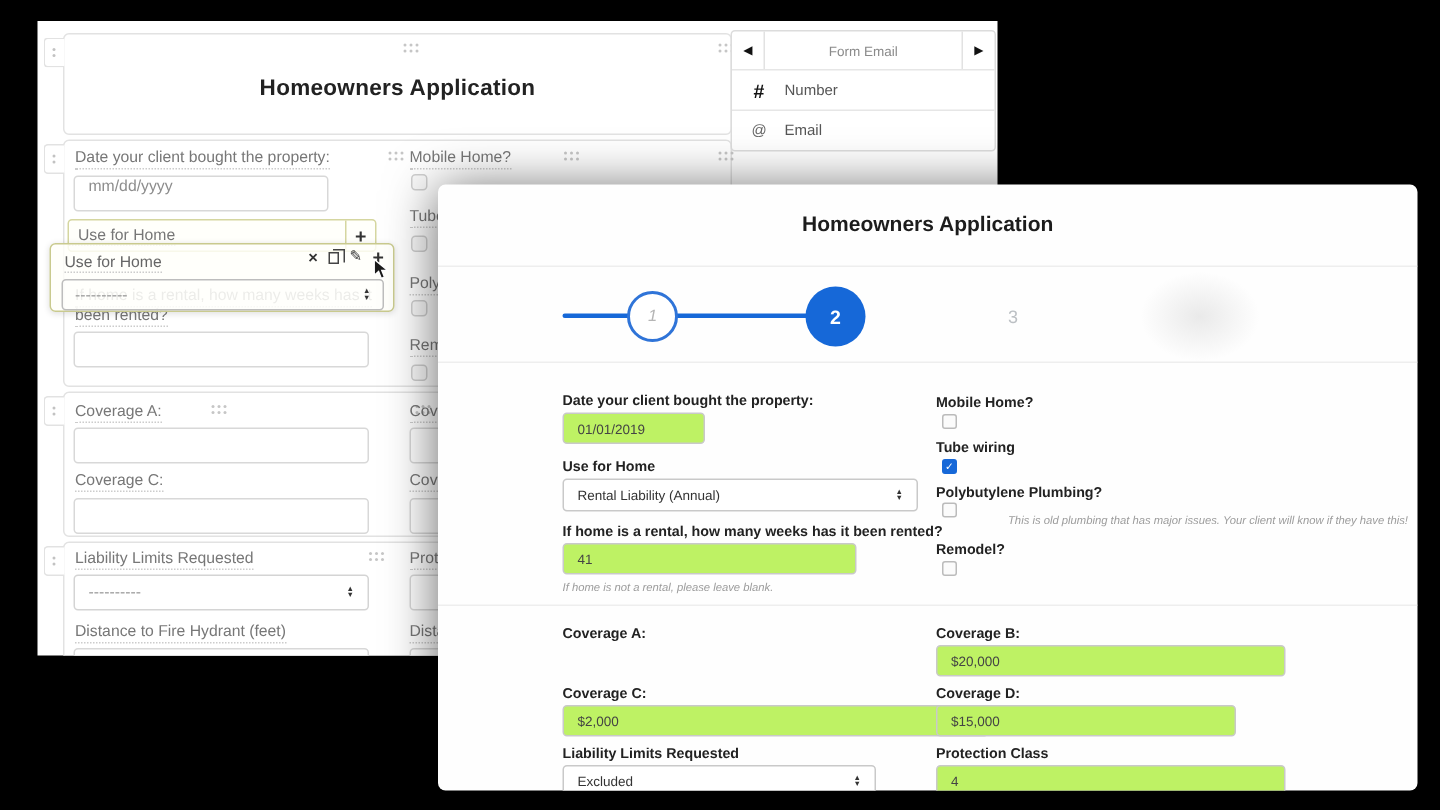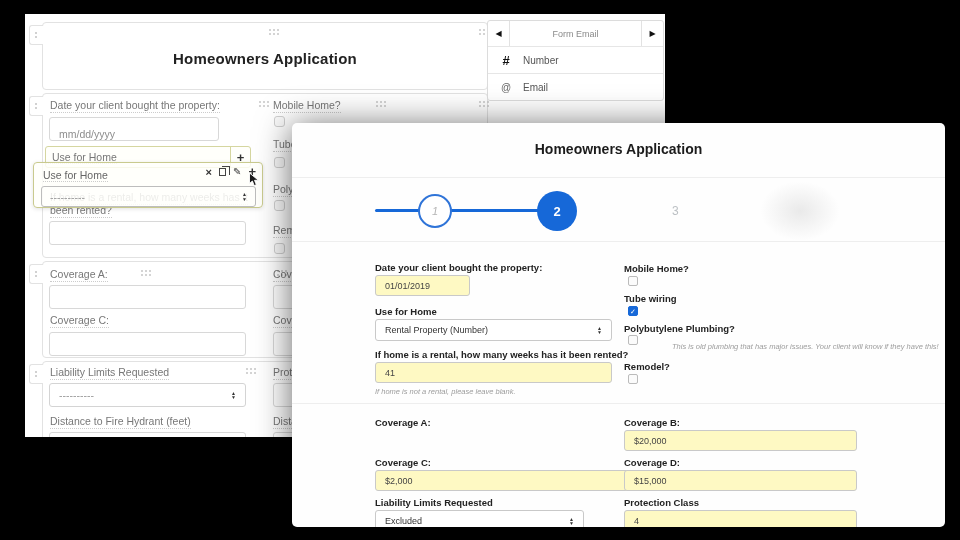--- a/index.html
+++ b/index.html
@@ -10,21 +10,21 @@
   
   .builder { position:absolute; left:25px; top:14px; width:640px; height:423px; background:#fff; overflow:hidden; z-index:1; }
   .sec { position:absolute; left:17px; width:446px; background:#fff; border:1px solid #e2e2e2; border-radius:4px; }
   .sec-tab { position:absolute; left:-14px; top:2px; width:14px; height:20px; background:#fff; border:1px solid #e2e2e2; border-right:none; border-radius:3px 0 0 3px; }
   .tab-dots { position:absolute; left:5px; top:6px; width:2px; height:2px; border-radius:50%; background:#c2c2c2; box-shadow:0 4px 0 #c2c2c2; }
   .dots { position:absolute; width:2px; height:2px; border-radius:50%; background:#c6c6c6;
           box-shadow:4px 0 0 #c6c6c6, 8px 0 0 #c6c6c6, 0 4px 0 #c6c6c6, 4px 4px 0 #c6c6c6, 8px 4px 0 #c6c6c6; }
   .b-title { position:absolute; left:0; right:0; text-align:center; font-size:15px; font-weight:bold; color:#222; letter-spacing:.2px; }
   .b-label { position:absolute; font-size:10.5px; color:#777; }
   .b-label > span { border-bottom:1px dotted #ccc; padding-bottom:1px; }
-  .b-input { position:absolute; border:1px solid #d8d8d8; border-radius:3px; background:#fff; font-size:10.5px; color:#8d8d8d; display:flex; align-items:flex-end; padding:0 9px; }
+  .b-input { position:absolute; border:1px solid #d8d8d8; border-radius:3px; background:#fff; font-size:10.5px; color:#8d8d8d; display:flex; align-items:flex-start; padding:0 9px; }
   .b-select { position:absolute; border:1px solid #d4d4d4; border-radius:3px; background:#fff; font-size:10.5px; color:#999; display:flex; align-items:center; padding:0 9px; }
   .spin { margin-left:auto; display:flex; flex-direction:column; font-size:5px; line-height:4.5px; color:#333; }
   .b-cb { position:absolute; width:11px; height:11px; border:1px solid #d0d0d0; border-radius:3px; background:#fafafa; }
   .hl-row { position:absolute; border:1px solid #d5d6a0; border-radius:3px; background:#fffffb; display:flex; align-items:center; }
   .hl-row .lbl { font-size:10.5px; color:#777; padding-left:6px; border-bottom:1px dotted #ccc; }
   .hl-move { margin-left:auto; width:20px; align-self:stretch; border-left:1px solid #d5d6a0; display:flex; align-items:center; justify-content:center; font-size:13px; font-weight:bold; color:#333; }
 
   
   .feditor { position:absolute; left:8px; top:148px; width:230px; height:46px; background:rgba(255,255,250,.82); border:1px solid #c9ca8e; border-radius:4px; box-shadow:0 1px 4px rgba(0,0,0,.12); z-index:3; }
   .fe-title { position:absolute; left:9px; top:6px; font-size:10.5px; color:#666; border-bottom:1px dotted #ccc; }
@@ -49,21 +49,21 @@
   
   .preview { position:absolute; left:292px; top:123px; width:653px; height:404px; background:#fefefe; border-radius:5px; box-shadow:0 3px 35px rgba(0,0,0,.6); overflow:hidden; z-index:5; }
   .p-title { position:absolute; left:0; right:0; top:18px; text-align:center; font-size:14px; font-weight:bold; color:#1c1c1c; }
   .hr { position:absolute; left:0; right:0; height:1px; background:#eeeeee; }
   .step-line { position:absolute; left:83px; top:86px; width:182px; height:3px; background:#1668d8; border-radius:2px; }
   .step1 { position:absolute; left:126px; top:71px; width:34px; height:34px; border:2px solid #2f74d8; border-radius:50%; background:#fff; display:flex; align-items:center; justify-content:center; font-size:11px; font-style:italic; color:#b5b5b5; }
   .step2 { position:absolute; left:245px; top:68px; width:40px; height:40px; border-radius:50%; background:#1668d8; display:flex; align-items:center; justify-content:center; font-size:13px; font-weight:bold; color:#fff; }
   .step3 { position:absolute; left:380px; top:81px; font-size:12px; color:#bcc0c4; }
   .ghost { position:absolute; left:468px; top:58px; width:80px; height:60px; background:radial-gradient(ellipse at center, rgba(160,160,160,.22) 0%, rgba(160,160,160,.08) 45%, rgba(160,160,160,0) 70%); }
   .p-label { position:absolute; font-size:9.5px; font-weight:bold; color:#222; }
-  .p-input { position:absolute; height:21px; border:1px solid #c9c9c9; border-radius:3px; background:#fef9c3; display:flex; align-items:center; padding:0 9px; font-size:9px; color:#444; }
+  .p-input { position:absolute; height:21px; border:1px solid #c9c9c9; border-radius:3px; background:#bef264; display:flex; align-items:center; padding:0 9px; font-size:9px; color:#444; }
   .p-select { position:absolute; height:22px; border:1px solid #c9c9c9; border-radius:3px; background:#fff; display:flex; align-items:center; padding:0 9px; font-size:9px; color:#333; }
   .p-help { position:absolute; font-size:7.5px; font-style:italic; color:#9c9c9c; }
   .p-cb { position:absolute; width:10px; height:10px; border:1px solid #bbb; border-radius:2px; background:#fbfbfb; }
   .p-cb.checked { background:#1668d8; border-color:#1668d8; display:flex; align-items:center; justify-content:center; color:#fff; font-size:7px; line-height:7px; }
 </style>
 </head>
 <body>
 
 <div class="stage">
 
@@ -196,29 +196,29 @@
     <div class="ghost"></div>
     <div class="hr" style="top:118px;"></div>
 
     <div class="p-label" style="left:83px; top:139px;">Date your client bought the property:</div>
     <div class="p-input" style="left:83px; top:152px; width:95px;">
         <span>01/01/2019</span>
       </div>
 
     <div class="p-label" style="left:83px; top:183px;">Use for Home</div>
     <div class="p-select" style="left:83px; top:196px; width:237px;">
-      <span>Rental Property (Number)</span>
+      <span>Rental Liability (Annual)</span>
       <span class="spin">
           <span>▲</span>
           <span>▼</span>
         </span>
     </div>
 
     <div class="p-label" style="left:83px; top:226px;">If home is a rental, how many weeks has it been rented?</div>
-    <div class="p-input" style="left:83px; top:239px; width:237px;">
+    <div class="p-input" style="left:83px; top:239px; width:196px;">
         <span>41</span>
       </div>
     <div class="p-help" style="left:83px; top:264px;">If home is not a rental, please leave blank.</div>
 
     <div class="p-label" style="left:332px; top:140px;">Mobile Home?</div>
     <div class="p-cb" style="left:336px; top:153px;"></div>
 
     <div class="p-label" style="left:332px; top:170px;">Tube wiring</div>
     <div class="p-cb checked" style="left:336px; top:183px;">
         <span>✓</span>
@@ -237,21 +237,21 @@
     <div class="p-label" style="left:332px; top:294px;">Coverage B:</div>
     <div class="p-input" style="left:332px; top:307px; width:233px;">
         <span>$20,000</span>
       </div>
 
     <div class="p-label" style="left:83px; top:334px;">Coverage C:</div>
     <div class="p-input" style="left:83px; top:347px; width:284px;">
         <span>$2,000</span>
       </div>
     <div class="p-label" style="left:332px; top:334px;">Coverage D:</div>
-    <div class="p-input" style="left:332px; top:347px; width:233px;">
+    <div class="p-input" style="left:332px; top:347px; width:200px;">
         <span>$15,000</span>
       </div>
 
     <div class="p-label" style="left:83px; top:374px;">Liability Limits Requested</div>
     <div class="p-select" style="left:83px; top:387px; width:209px;">
       <span>Excluded</span>
       <span class="spin">
           <span>▲</span>
           <span>▼</span>
         </span>

